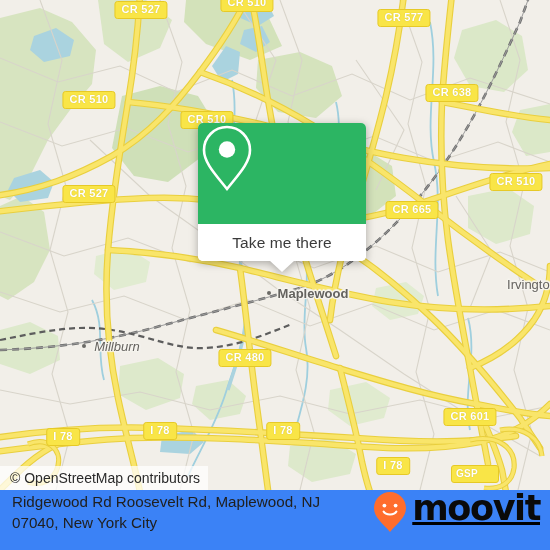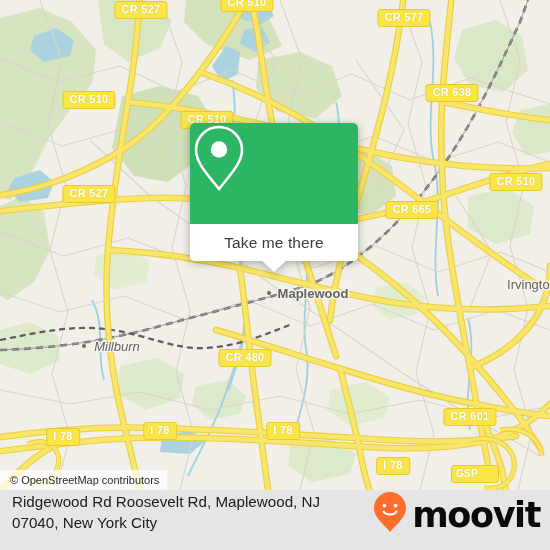--- a/index.html
+++ b/index.html
@@ -57,21 +57,21 @@
     position: absolute;
     width: 4px; height: 4px;
     border-radius: 50%;
     background: #6b6a66;
     transform: translate(-50%, -50%);
   }
 
   
   .callout {
     position: absolute;
-    left: 190px; top: 123px;
+    left: 198px; top: 123px;
     width: 168px; height: 138px;
     border-radius: 5px;
     overflow: visible;
     filter: drop-shadow(0 2px 4px rgba(0,0,0,.30));
     padding-left: 47px;
   }
   .callout-body {
     position: absolute; inset: 0;
     border-radius: 5px;
     overflow: hidden;
@@ -104,45 +104,45 @@
     border-right: 13px solid transparent;
     border-top: 12px solid #ffffff;
   }
 
   
   .attrib {
     position: absolute;
     left: 0; bottom: 0;
     background: rgba(255,255,255,.74);
     color: #2a2a2a;
-    font-size: 11px;
+    font-size: 14px;
     font-family: "Liberation Sans", sans-serif;
     padding: 4px 8px 4px 10px;
     white-space: nowrap;
   }
 
   
   .footer {
     position: absolute; left: 0; top: 490px;
     width: 550px; height: 60px;
-    background: #e5e5e5;
+    background: #3b82f6;
     display: flex; align-items: center;
     padding: 0 10px 16px 12px;
   }
   .footer-text {
     flex: 1 1 auto;
     color: #202020;
     font-size: 15.2px;
     line-height: 21px;
     font-family: "Liberation Sans", sans-serif;
     padding-right: 6px;
   }
   .brand {
     flex: 0 0 auto;
-    display: flex; align-items: flex-end; gap: 5px;
+    display: flex; align-items: flex-start; gap: 5px; text-decoration: underline;
   }
   .brand-mark { display: block; }
   .brand-word {
     color: #0a0a0a;
     font-size: 35px;
     line-height: 35px;
     font-family: "DejaVu Sans", sans-serif;
     font-weight: bold;
     letter-spacing: -1.4px;
   }

